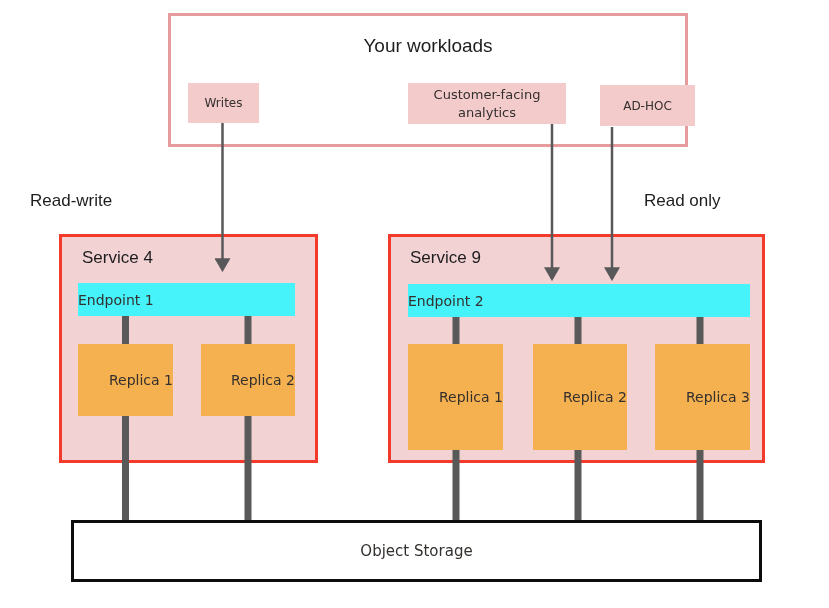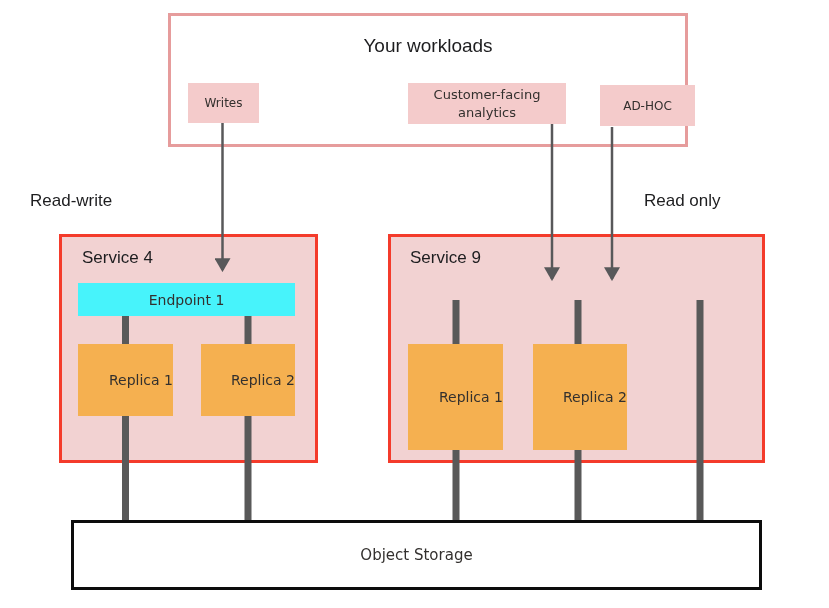--- a/index.html
+++ b/index.html
@@ -34,38 +34,38 @@
     background:var(--service-bg,#f2d2d2);
     border:3px solid var(--service-border,#f43b2b);z-index:1;
   }
   .service1-box{left:59px;top:234px;width:259px;height:229px;}
   .service2-box{left:388px;top:234px;width:377px;height:229px;}
   .service-title{font-size:17px;color:#1d1d1f;z-index:3;}
   .service1-title{left:82px;top:248px;}
   .service2-title{left:410px;top:248px;}
   .endpoint-bar{
     background:var(--endpoint-bg,#47f3fb);
-    display:flex;align-items:center;justify-content:center;
+    display:flex;align-items:center;justify-content:flex-start;
     font-family:"DejaVu Sans",sans-serif;font-size:14px;color:#33302e;z-index:3;
   }
   .endpoint1{left:78px;top:283px;width:217px;height:33px;}
   .endpoint2{left:408px;top:284px;width:342px;height:33px;}
   .replica-box{
     background:var(--replica-bg,#f5b050);
     display:flex;align-items:center;justify-content:flex-end;
     font-family:"DejaVu Sans",sans-serif;font-size:14px;color:#33302e;z-index:3;
   }
   .s1-r1{left:78px;top:344px;width:95px;height:72px;}
   .s1-r2{left:201px;top:344px;width:94px;height:72px;}
   .s2-r1{left:408px;top:344px;width:95px;height:106px;}
   .s2-r2{left:533px;top:344px;width:94px;height:106px;}
   .s2-r3{left:655px;top:344px;width:95px;height:106px;}
   
   .storage-box{
-    left:71px;top:520px;width:691px;height:70px;background:#fff;
+    left:71px;top:520px;width:691px;height:62px;background:#fff;
     border:3px solid var(--storage-border,#0c0c0c);
     display:flex;align-items:center;justify-content:center;
     font-family:"DejaVu Sans",sans-serif;font-size:15px;color:#33302e;z-index:3;
   }
   .lines-layer{left:0;top:0;width:829px;height:608px;z-index:2;pointer-events:none;}
   .arrows-layer{left:0;top:0;width:829px;height:608px;z-index:4;pointer-events:none;}
 </style>
 </head>
 <body>
 
@@ -116,24 +116,30 @@
   </div>
   <div class="abs replica-box s1-r1">
     <span>Replica 1</span>
   </div>
   <div class="abs replica-box s1-r2">
     <span>Replica 2</span>
   </div>
 
   <div class="abs service-box service2-box"></div>
   <div class="abs service-title service2-title">Service 9</div>
+  <div class="abs endpoint-bar endpoint2">
+    <span>Endpoint 2</span>
+  </div>
   <div class="abs replica-box s2-r1">
     <span>Replica 1</span>
   </div>
   <div class="abs replica-box s2-r2">
     <span>Replica 2</span>
+  </div>
+  <div class="abs replica-box s2-r3">
+    <span>Replica 3</span>
   </div>
 
   <div class="abs storage-box">
     <span>Object Storage</span>
   </div>
 
 </div>
 
 </body></html>

